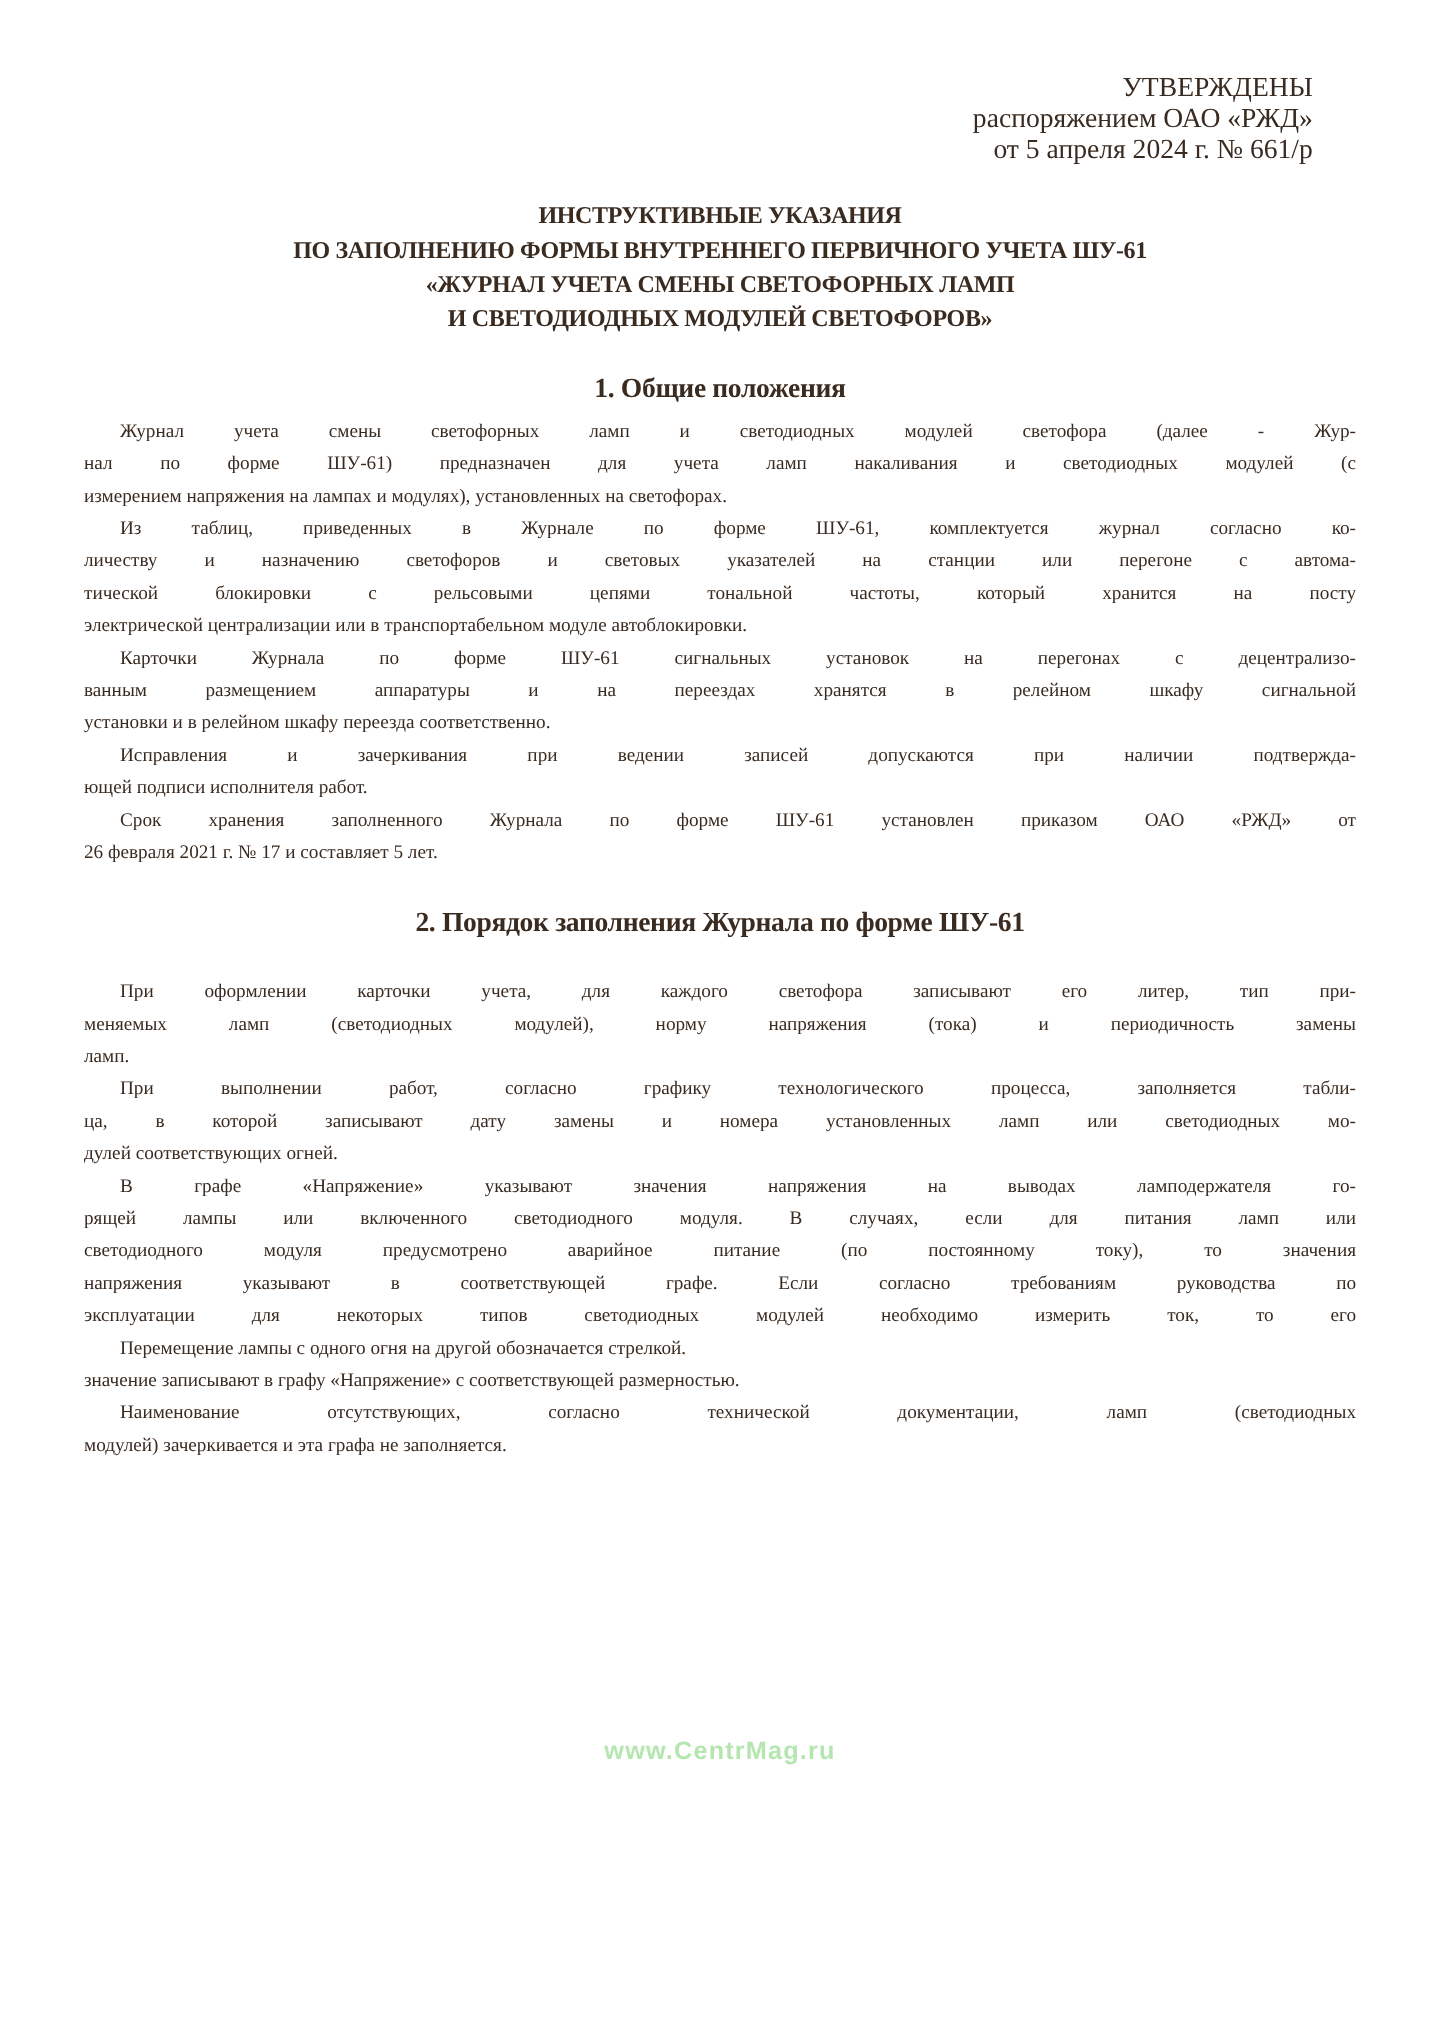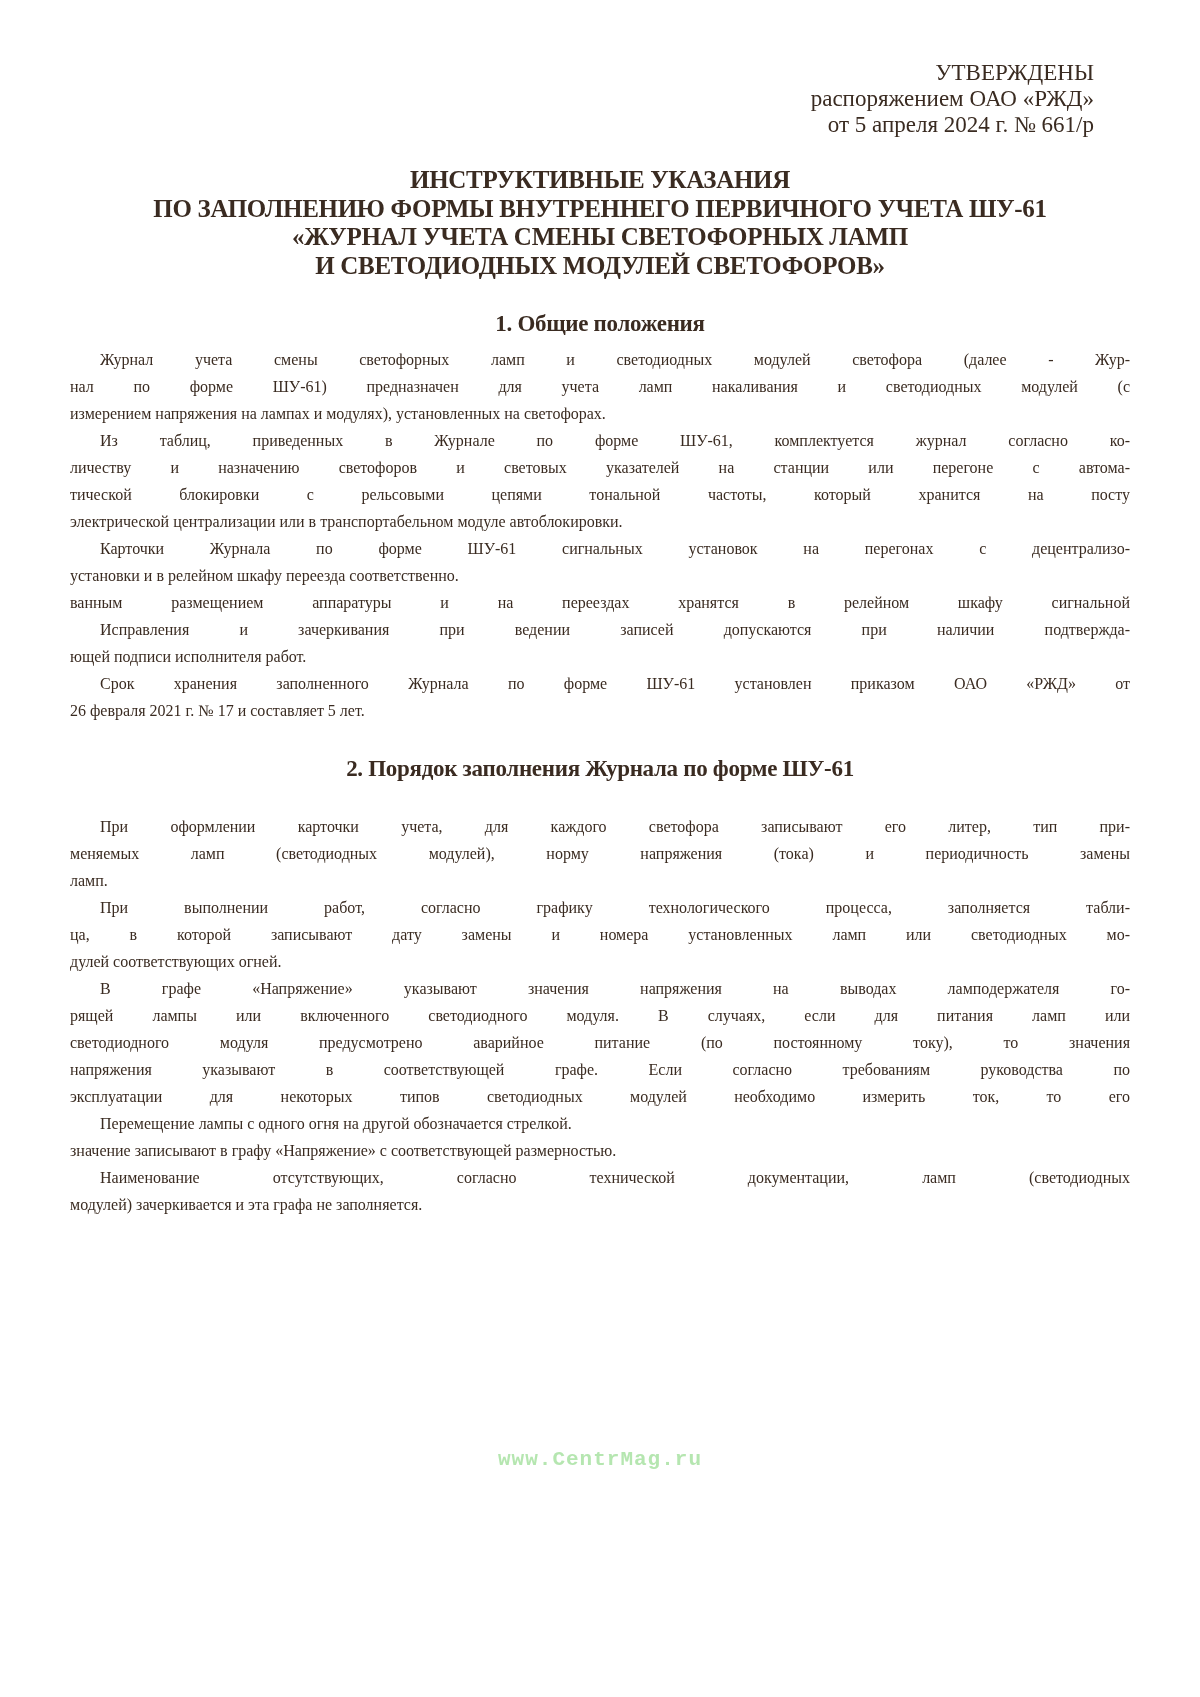--- a/index.html
+++ b/index.html
@@ -21,21 +21,21 @@
     padding-right: 36px;
     text-align: right;
     font-size: 23px;
     line-height: 26px;
   }
   .approval-line { white-space: nowrap; }
   .doc-title {
     margin-top: 28px;
     text-align: center;
     font-weight: bold;
-    font-size: 25px;
+    font-size: 20px;
     line-height: 28.5px;
     letter-spacing: -0.3px;
   }
   .section-heading {
     margin-top: 30px;
     margin-bottom: 8px;
     text-align: center;
     font-weight: bold;
     font-size: 23px;
     line-height: 28px;
@@ -50,21 +50,21 @@
     text-align-last: justify;
     white-space: normal;
   }
   .body-line.first { text-indent: 30px; }
   .body-line.last { text-align-last: left; }
   .watermark {
     position: absolute;
     top: 1448px;
     left: 50%;
     transform: translateX(-50%);
-    font-family: Liberation Mono, monospace;
+    font-family: Liberation Sans, sans-serif;
     font-weight: 600;
     font-size: 21px;
     letter-spacing: 1px;
     white-space: nowrap;
   }
 </style>
 </head>
 <body>
 
 <div class="page" style="color: rgb(58, 43, 33); background: rgb(255, 255, 255);">
@@ -87,22 +87,22 @@
         <div class="section-heading">1. Общие положения</div>
         <div class="section-body">
           <div class="body-line first">Журнал учета смены светофорных ламп и светодиодных модулей светофора (далее - Жур-</div>
           <div class="body-line">нал по форме ШУ-61) предназначен для учета ламп накаливания и светодиодных модулей (с</div>
           <div class="body-line last">измерением напряжения на лампах и модулях), установленных на светофорах.</div>
           <div class="body-line first">Из таблиц, приведенных в Журнале по форме ШУ-61, комплектуется журнал согласно ко-</div>
           <div class="body-line">личеству и назначению светофоров и световых указателей на станции или перегоне с автома-</div>
           <div class="body-line">тической блокировки с рельсовыми цепями тональной частоты, который хранится на посту</div>
           <div class="body-line last">электрической централизации или в транспортабельном модуле автоблокировки.</div>
           <div class="body-line first">Карточки Журнала по форме ШУ-61 сигнальных установок на перегонах с децентрализо-</div>
+          <div class="body-line">ванным размещением аппаратуры и на переездах хранятся в релейном шкафу сигнальной</div>
           <div class="body-line last">установки и в релейном шкафу переезда соответственно.</div>
-          <div class="body-line">ванным размещением аппаратуры и на переездах хранятся в релейном шкафу сигнальной</div>
           <div class="body-line first">Исправления и зачеркивания при ведении записей допускаются при наличии подтвержда-</div>
           <div class="body-line last">ющей подписи исполнителя работ.</div>
           <div class="body-line first">Срок хранения заполненного Журнала по форме ШУ-61 установлен приказом ОАО «РЖД» от</div>
           <div class="body-line last">26 февраля 2021 г. № 17 и составляет 5 лет.</div>
         </div>
         <div class="section-heading">2. Порядок заполнения Журнала по форме ШУ-61</div>
         <div class="section-body">
           <div class="body-line first">При оформлении карточки учета, для каждого светофора записывают его литер, тип при-</div>
           <div class="body-line">меняемых ламп (светодиодных модулей), норму напряжения (тока) и периодичность замены</div>
           <div class="body-line last">ламп.</div>

